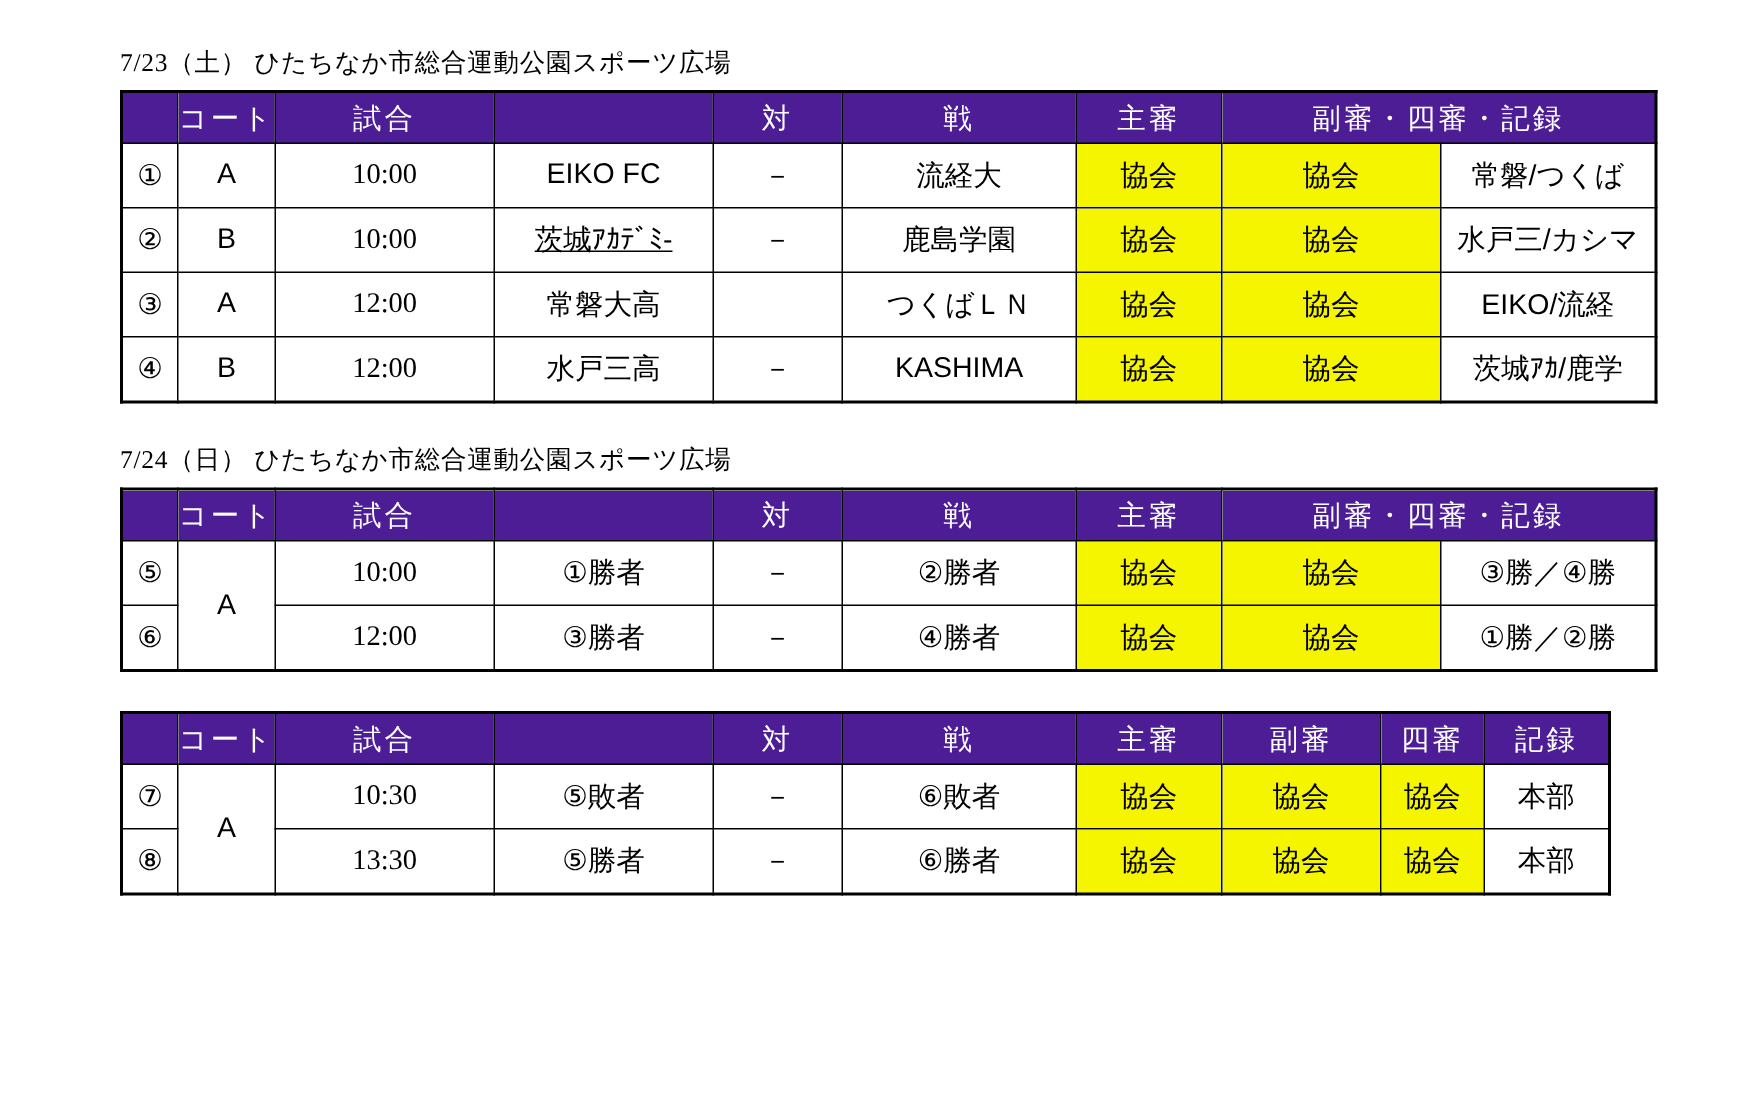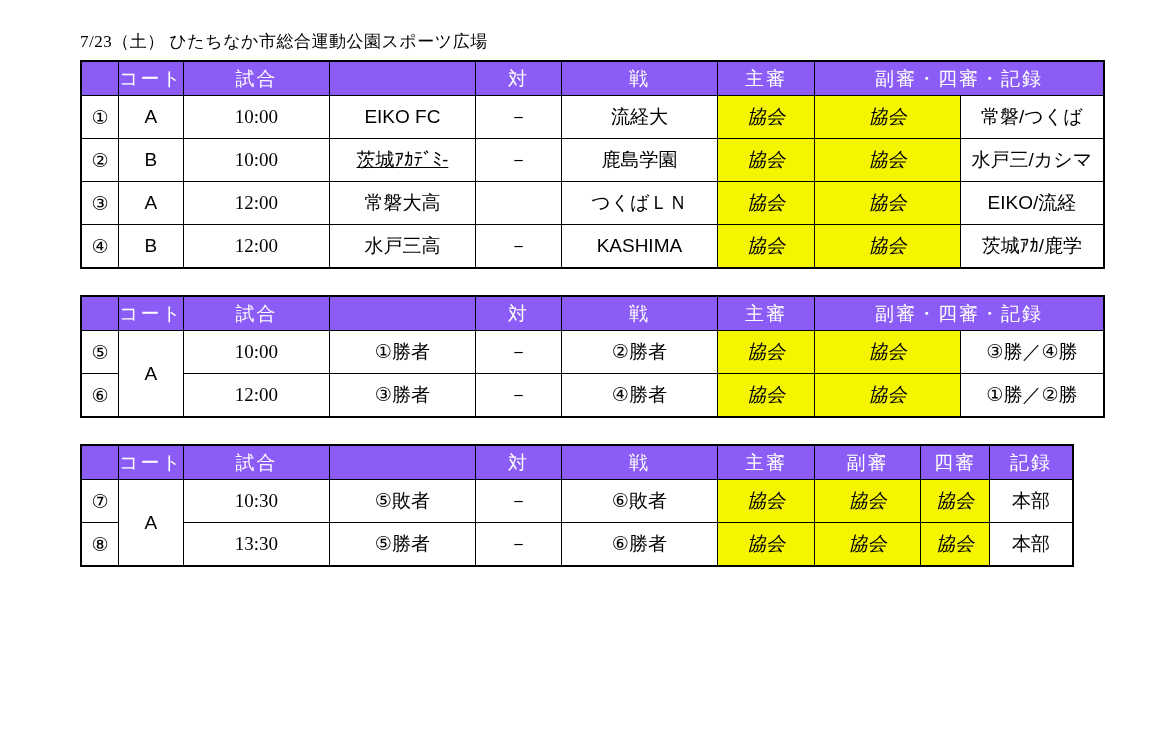--- a/index.html
+++ b/index.html
@@ -41,41 +41,40 @@
     border: 1px solid #000;
     padding: 0;
     text-align: center;
     vertical-align: middle;
     font-weight: normal;
     font-size: 19px;
     white-space: nowrap;
     overflow: hidden;
   }
   thead th {
-    background: #8b5cf6;
+    background: #4c1d95;
     color: #ffffff;
     height: 33px;
     font-size: 18px;
     letter-spacing: 2px;
   }
   tbody td {
     height: 42px;
   }
   .c-no      { width: 36px; font-size: 18px; }
   .c-court   { width: 62px; font-size: 19px; }
   .c-time    { width: 145px; font-size: 21px; font-family: Liberation Serif, serif; }
   .c-teamL   { width: 145px; font-size: 20px; }
   .c-dash    { width: 85px; font-size: 19px; }
   .c-teamR   { width: 155px; font-size: 20px; text-align: right; padding-right: 8px; }
   .c-ref     { width: 96px; }
   .c-sub     { width: 145px; }
   .c-rec     { width: 142px; }
   .hl {
     background: #f5f500;
-    font-style: italic;
   }
   .small-team { font-size: 16px; text-decoration: underline; }
   .tight { font-size: 18px; }
   .gap-a { height: 26px; }
   .gap-b { height: 26px; }
   
   .b2 .c-no    { width: 36px; }
   .b2 .c-court { width: 62px; }
   .b2 .c-time  { width: 145px; }
   .b2 .c-teamL { width: 145px; margin-left: 32px; }
@@ -155,20 +154,21 @@
           <td class="c-sub hl">協会</td>
           <td class="c-rec tight">茨城ｱｶ/鹿学</td>
         </tr>
       </tbody>
     </table>
   </div>
 
   <div class="gap-a"></div>
 
   <div class="block b2">
+    <div class="block-title">7/24（日） ひたちなか市総合運動公園スポーツ広場</div>
     <table class="sched">
       <thead>
         <tr>
           <th class="c-no"></th>
           <th class="c-court">コート</th>
           <th class="c-time">試合</th>
           <th class="c-teamL"></th>
           <th class="c-dash">対</th>
           <th class="c-teamR">戦</th>
           <th class="c-ref">主審</th>

